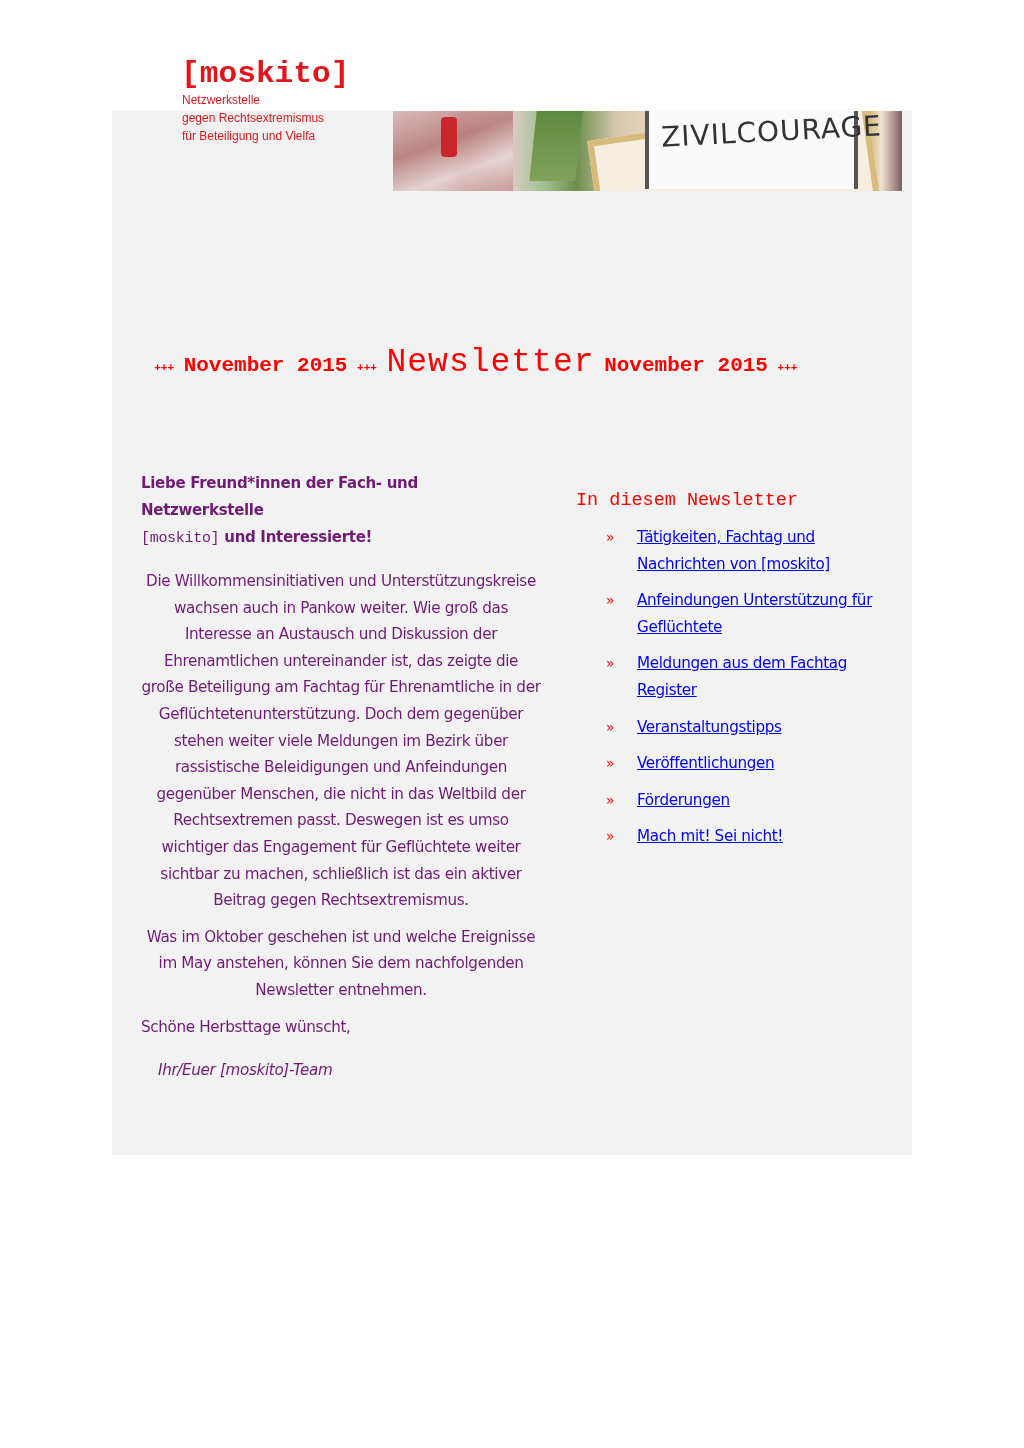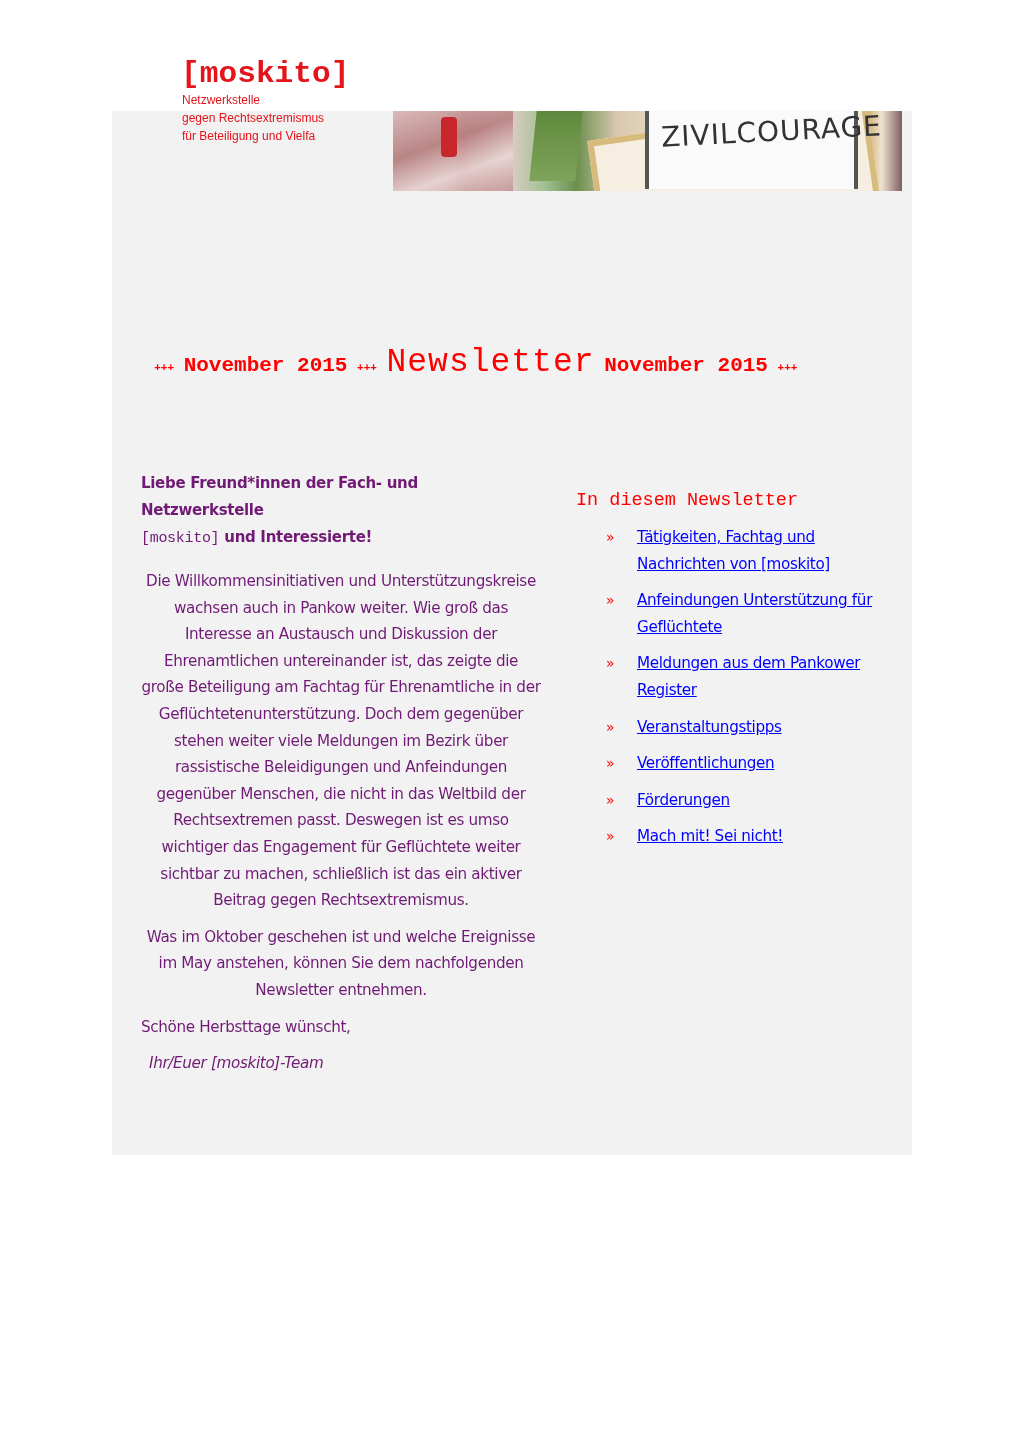--- a/index.html
+++ b/index.html
@@ -46,21 +46,21 @@
     .headline .plus { font-size: 11px; font-weight: bold; }
     .headline .hl-date { font-size: 21px; }
     .headline .hl-title { font-size: 33px; font-weight: normal; font-family: "Liberation Serif", "DejaVu Serif", serif; letter-spacing: 1px; }
     .headline .hl-title { font-family: "Liberation Mono", monospace; font-weight: normal; }
 
     .left-col { position: absolute; left: 141px; top: 470px; width: 400px; font-family: "DejaVu Sans", sans-serif; color: #701a75; }
     .greeting { font-size: 15px; font-weight: bold; line-height: 27px; margin: 0 0 16px 0; letter-spacing: -0.3px; }
     .greeting .mono { font-family: "Liberation Mono", monospace; font-weight: normal; font-size: 15px; }
     .body-p { font-size: 15.2px; line-height: 26.6px; margin: 0 0 10px 0; letter-spacing: -0.35px; text-align: center; }
     .signoff { font-size: 15.2px; line-height: 26.6px; margin: 0 0 10px 0; letter-spacing: -0.35px; }
-    .team { font-style: italic; font-size: 15.2px; line-height: 26.6px; margin: 8px; letter-spacing: -0.35px; }
+    .team { font-style: italic; font-size: 15.2px; line-height: 26.6px; margin: 17px; letter-spacing: -0.35px; }
 
     .right-col { position: absolute; left: 576px; top: 468px; width: 330px; margin-top: 20px; }
     .toc-title { font-family: "Liberation Mono", monospace; color: #ff0000; font-size: 18.5px; line-height: 26px; margin: 0 0 10px 0; }
     .toc-list { list-style: none; margin: 0; padding: 0; }
     .toc-item { position: relative; padding-left: 61px; margin-bottom: 10px; font-family: "DejaVu Sans", sans-serif; font-size: 15.2px; line-height: 26.6px; letter-spacing: -0.35px; }
     .toc-bullet { position: absolute; left: 30px; top: 0; color: #ff0000; font-size: 14px; }
     .toc-link { color: #0000ff; text-decoration: underline; cursor: pointer; }
   </style>
 </head>
 <body>
@@ -109,21 +109,21 @@
     <li class="toc-item">
       <span class="toc-bullet">»</span>
       <a class="toc-link">Tätigkeiten, Fachtag und Nachrichten von [moskito]</a>
     </li>
     <li class="toc-item">
       <span class="toc-bullet">»</span>
       <a class="toc-link">Anfeindungen Unterstützung für Geflüchtete</a>
     </li>
     <li class="toc-item">
       <span class="toc-bullet">»</span>
-      <a class="toc-link">Meldungen aus dem Pankower Register</a>
+      <a class="toc-link">Meldungen aus dem Fachtag Register</a>
     </li>
     <li class="toc-item">
       <span class="toc-bullet">»</span>
       <a class="toc-link">Veranstaltungstipps</a>
     </li>
     <li class="toc-item">
       <span class="toc-bullet">»</span>
       <a class="toc-link">Veröffentlichungen</a>
     </li>
     <li class="toc-item">

